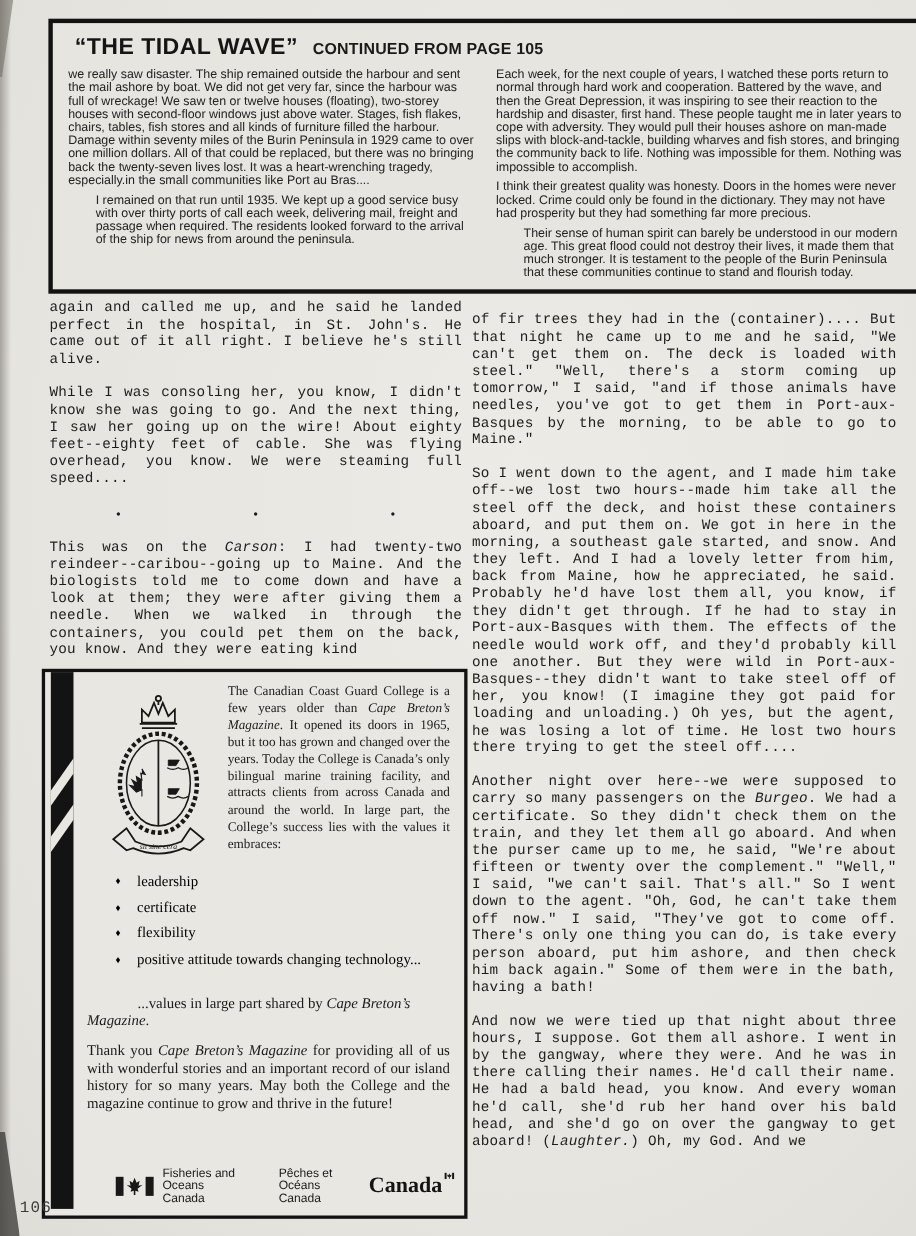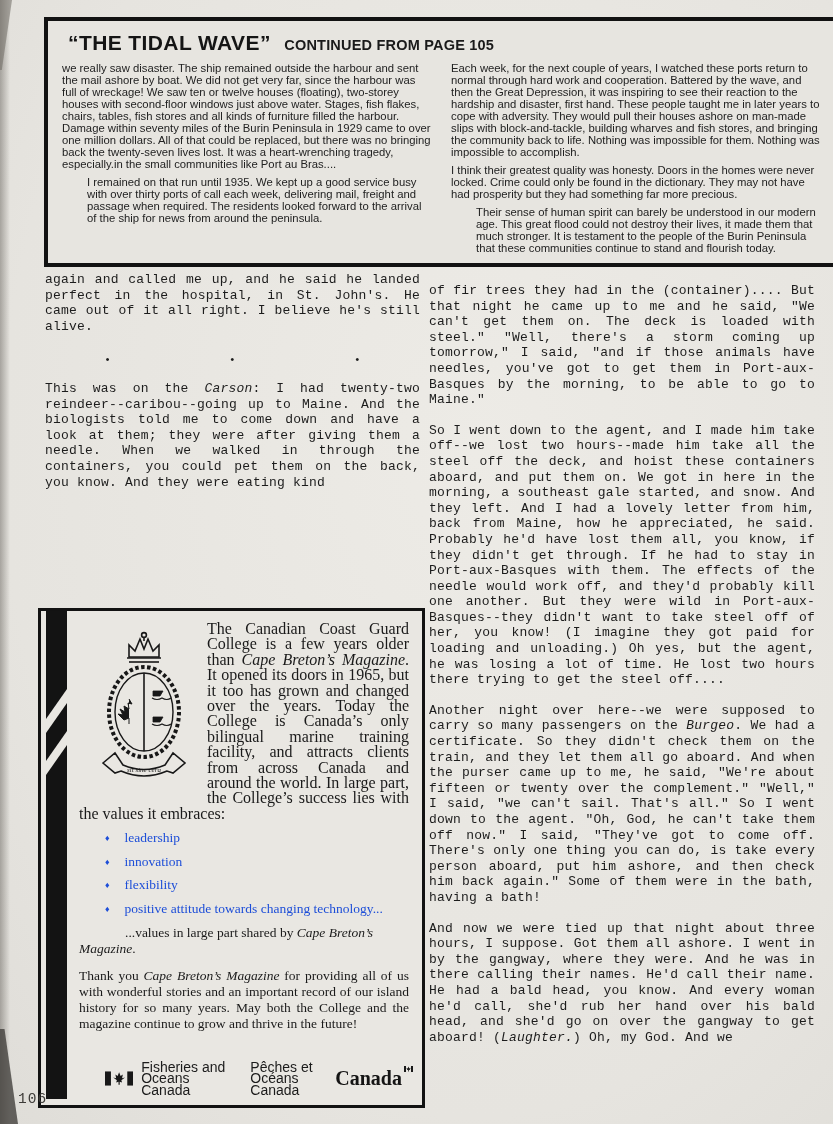--- a/index.html
+++ b/index.html
@@ -37,29 +37,29 @@
   
   .ad-box{position:absolute;left:38px;top:608px;width:381px;height:494px;border:3px solid #121212;
           background:#e9e7e2;}
   .ad-bar{position:absolute;left:5px;top:0;width:21px;height:100%;}
   .ad-inner{position:absolute;left:30px;top:0;right:0;bottom:0;}
   .ad-title{font-family:"Liberation Serif",serif;font-style:italic;font-weight:bold;font-size:15px;
             letter-spacing:.3px;color:#141414;text-align:center;padding:7px 6px 5px 6px;
             border-bottom:3px solid #121212;}
   .ad-body{padding:10px 13px 0 8px;font-family:"Liberation Serif",serif;color:#1a1a1a;}
   .crest{float:left;width:102px;height:166px;margin:4px 12px 2px 14px;}
-  .intro-wrap p{margin:0;font-size:16px;line-height:15.4px;text-align:justify;}
+  .intro-wrap p{margin:0;font-size:12px;line-height:15.4px;text-align:justify;}
   .intro-wrap em, .values-line em, .thanks-wrap em{font-style:italic;}
   ul.ad-bullets{list-style:none;margin:9px 0 0 0;padding:0 0 0 26px;clear:both;}
-  ul.ad-bullets li{font-size:13.5px;margin:0 0 7.5px 0;color:#1d4ed8;}
+  ul.ad-bullets li{font-size:13.5px;margin:0 0 7.5px 0;color:#000000;}
   ul.ad-bullets .diamond{font-size:9px;margin-right:15px;position:relative;top:-1px;}
-  .values-line p{margin:8px 0 0 0;font-size:13.5px;line-height:16px;text-indent:46px;}
+  .values-line p{margin:24px 0 0 0;font-size:13.5px;line-height:16px;text-indent:46px;}
   .thanks-wrap p{margin:11px 0 0 0;font-size:13.5px;line-height:16.2px;text-align:justify;}
   .ad-footer{position:absolute;left:34px;right:10px;bottom:9px;display:flex;align-items:center;}
-  .fip-text{font-size:14px;line-height:11.5px;color:#1b1b1b;margin-left:8px;}
+  .fip-text{font-size:11px;line-height:11.5px;color:#1b1b1b;margin-left:8px;}
   .fip-text.fr{}
   .wordmark{margin-left:auto;font-family:"Liberation Serif",serif;font-weight:bold;font-size:20px;
             color:#141414;position:relative;padding-right:10px;}
   .wordmark svg{position:absolute;right:-1px;top:-1px;}
 
   .page-number{position:absolute;left:18px;top:1091px;font-family:"Liberation Mono",monospace;
                font-size:14.5px;color:#3d3b38;letter-spacing:1px;}
 </style>
 </head>
 <body>
@@ -83,20 +83,21 @@
       <div class="tcol">
           <p><span>Each week, for the next couple of years, I watched these ports return to normal through hard work and cooperation. Battered by the wave, and then the Great Depression, it was inspiring to see their reaction to the hardship and disaster, first hand. These people taught me in later years to cope with adversity. They would pull their houses ashore on man-made slips with block-and-tackle, building wharves and fish stores, and bringing the community back to life. Nothing was impossible for them. Nothing was impossible to accomplish.</span></p>
           <p><span>I think their greatest quality was honesty. Doors in the homes were never locked. Crime could only be found in the dictionary. They may not have had prosperity but they had something far more precious.</span></p>
           <p><span>Their sense of human spirit can barely be understood in our modern age. This great flood could not destroy their lives, it made them that much stronger. It is testament to the people of the Burin Peninsula that these communities continue to stand and flourish today.</span></p>
         </div>
     </div>
   </section>
 
   <div class="mono-col col-left">
       <p><span>again and called me up, and he said he landed perfect in the hospital, in St. John's. He came out of it all right. I believe he's still alive.</span></p>
+      <p><span>While I was consoling her, you know, I didn't know she was going to go. And the next thing, I saw her going up on the wire! About eighty feet--eighty feet of cable. She was flying overhead, you know. We were steaming full speed....</span></p>
       <div class="dots">
         <span>•</span>
         <span>•</span>
         <span>•</span>
       </div>
       <p><span>This was on the </span><em>Carson</em><span>: I had twenty-two reindeer--caribou--going up to Maine. And the biologists told me to come down and have a look at them; they were after giving them a needle. When we walked in through the containers, you could pet them on the back, you know. And they were eating kind</span></p>
     </div>
   <div class="mono-col col-right">
       <p><span>of fir trees they had in the (container).... But that night he came up to me and he said, "We can't get them on. The deck is loaded with steel." "Well, there's a storm coming up tomorrow," I said, "and if those animals have needles, you've got to get them in Port-aux-Basques by the morning, to be able to go to Maine."</span></p>
       <p><span>So I went down to the agent, and I made him take off--we lost two hours--made him take all the steel off the deck, and hoist these containers aboard, and put them on. We got in here in the morning, a southeast gale started, and snow. And they left. And I had a lovely letter from him, back from Maine, how he appreciated, he said. Probably he'd have lost them all, you know, if they didn't get through. If he had to stay in Port-aux-Basques with them. The effects of the needle would work off, and they'd probably kill one another. But they were wild in Port-aux-Basques--they didn't want to take steel off of her, you know! (I imagine they got paid for loading and unloading.) Oh yes, but the agent, he was losing a lot of time. He lost two hours there trying to get the steel off....</span></p>
@@ -137,21 +138,21 @@
               <path d="M59 99 q5 3 10 0 q5 3 9 0" stroke-width="1.2"></path>
 
               <path d="M10 138 L22 128 L30 140 Q51 149 72 140 L80 128 L92 138 L80 148 L74 146 Q51 156 28 146 L22 148 Z" fill="#e9e7e2"></path>
             </g>
             <text x="51" y="147" text-anchor="middle" font-size="7" font-style="italic" font-family="Liberation Serif, serif" fill="#181818">sit sine cera</text>
           </svg>
         <p><span>The Canadian Coast Guard College is a few years older than </span><em>Cape Breton’s Magazine</em><span>. It opened its doors in 1965, but it too has grown and changed over the years. Today the College is Canada’s only bilingual marine training facility, and attracts clients from across Canada and around the world. In large part, the College’s success lies with the values it embraces:</span></p>
           </div>
         <ul class="ad-bullets">
             <li><span class="diamond">♦</span><span>leadership</span></li>
-            <li><span class="diamond">♦</span><span>innovation</span></li>
+            <li><span class="diamond">♦</span><span>certificate</span></li>
             <li><span class="diamond">♦</span><span>flexibility</span></li>
             <li><span class="diamond">♦</span><span>positive attitude towards changing technology...</span></li>
           </ul>
         <div class="values-line">
             <p><span>...values in large part shared by </span><em>Cape Breton’s Magazine</em><span>.</span></p>
           </div>
         <div class="thanks-wrap">
             <p><span>Thank you </span><em>Cape Breton’s Magazine</em><span> for providing all of us with wonderful stories and an important record of our island history for so many years. May both the College and the magazine continue to grow and thrive in the future!</span></p>
           </div>
       </div>

